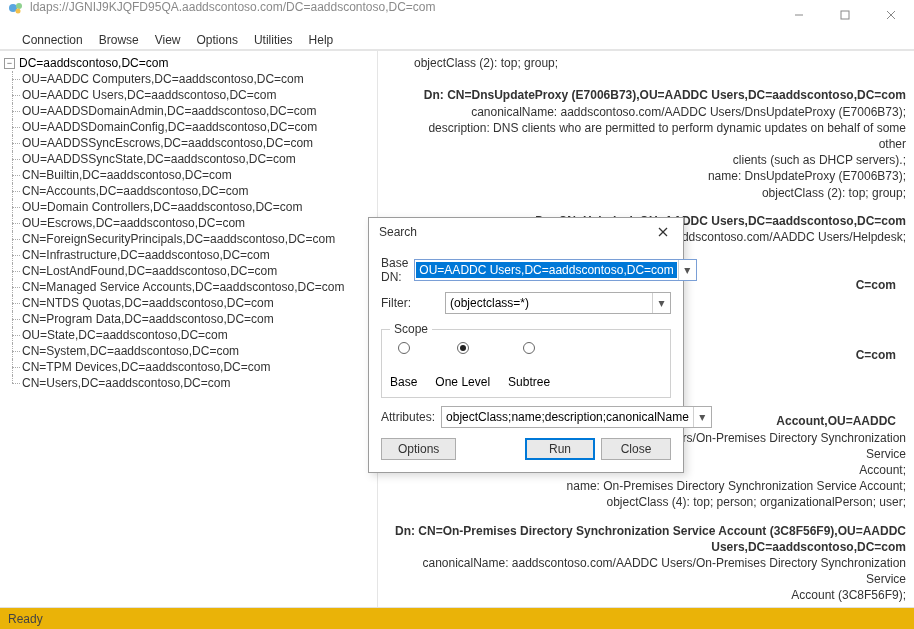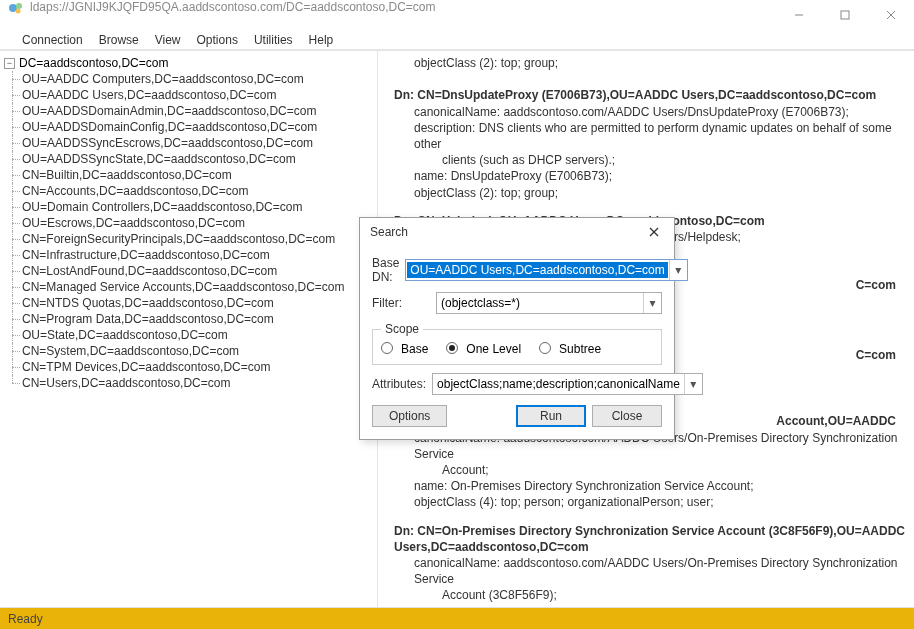--- a/index.html
+++ b/index.html
@@ -121,20 +121,21 @@
     }
     .results {
       flex: 1;
       padding: 4px 8px 4px 16px;
       overflow: auto;
       color: #333;
       line-height: 1.35;
     }
     .results .entry {
       margin-bottom: 12px;
+      text-align: right;
     }
     .results .dn {
       font-weight: 700;
     }
     .results .attr {
       padding-left: 20px;
     }
     .results .attr .cont {
       padding-left: 28px;
       display: block;
@@ -143,21 +144,21 @@
       height: 22px;
       border-top: 1px solid #e0e0e0;
       display: flex;
       align-items: center;
       padding: 0 8px;
       color: #444;
       background: #eab308;
     }
     .dialog {
       position: absolute;
-      left: 359px;
+      left: 368px;
       top: 217px;
       width: 316px;
       background: #ffffff;
       border: 1px solid #9c9c9c;
       box-shadow: 3px 3px 8px rgba(0,0,0,0.15);
     }
     .dialog-title {
       height: 28px;
       display: flex;
       align-items: center;
@@ -231,21 +232,23 @@
       padding: 0 4px;
       color: #333;
     }
     .radios {
       display: flex;
       gap: 18px;
       align-items: center;
     }
     .radio {
       display: flex;
-      gap: 8px;
+      align-items: center;
+      gap: 21px;
+      flex-direction: column;
     }
     .radio .dot {
       width: 12px;
       height: 12px;
       border: 1px solid #666;
       border-radius: 50%;
       display: inline-flex;
       align-items: center;
       justify-content: center;
       background: #fff;

